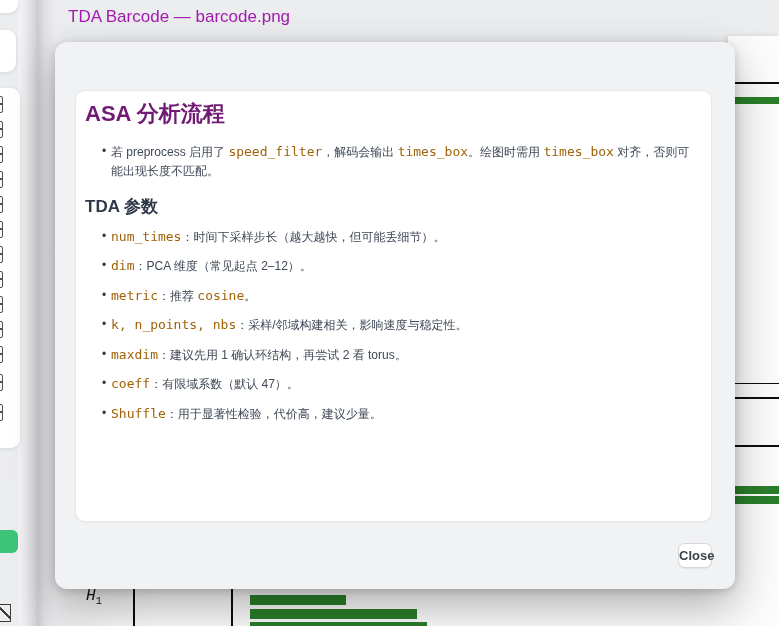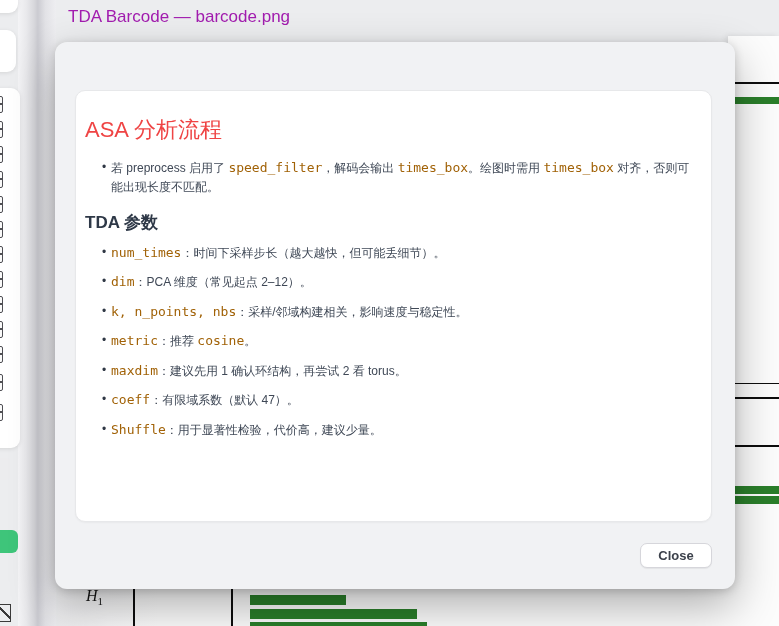--- a/index.html
+++ b/index.html
@@ -31,46 +31,46 @@
   .sb-green{left:-8px;top:530px;width:26px;height:23px;border-radius:6px;}
   .corner-glyph{left:0;top:604px;width:10px;height:16px;border:1.8px solid #3a3a3a;border-left:none;
     background:linear-gradient(45deg,transparent 44%,#3a3a3a 44%,#3a3a3a 56%,transparent 56%);}
 
   
   .right-strip{left:728px;top:36px;width:51px;height:576px;background:#fcfcfc;
     box-shadow:-2px 0 6px rgba(0,0,0,.10);}
   
   .bottom-strip{left:58px;top:584px;width:721px;height:42px;
     background:linear-gradient(90deg,#ededef 0%,#f8f8f9 7%,#fcfcfc 14%,#fcfcfc 100%);}
-  .h1-label{left:86px;top:587px;font-family:Liberation Serif, serif;
+  .h1-label{left:86px;top:587px;font-family:Liberation Mono, monospace;
     font-style:italic;font-size:16px;color:#151515;}
   .h1-label sub{font-size:11px;font-style:normal;}
 
   
   .dialog{left:55px;top:42px;width:680px;height:547px;background:#f1f2f4;border-radius:12px;
     box-shadow:0 18px 45px rgba(0,0,0,.30),0 2px 10px rgba(0,0,0,.18);}
   .titlebar{position:absolute;left:0;top:0;right:0;height:30px;background:#f6f6f8;
     border-bottom:1px solid #d9d9dc;border-radius:12px 12px 0 0;}
   .lights{position:absolute;left:13px;top:8.5px;display:flex;gap:7.5px;}
   .light{width:13px;height:13px;border-radius:50%;box-sizing:border-box;}
   .titlebar .title{position:absolute;left:0;right:0;top:0;height:30px;line-height:30px;
     text-align:center;font-size:13px;font-weight:700;color:#3d3d40;}
 
   .card{position:absolute;left:20px;top:48px;width:637px;height:432px;box-sizing:border-box;
     background:#fff;border:1px solid #e7e8ea;border-radius:10px;
     box-shadow:0 1px 2px rgba(0,0,0,.04);padding:2px 12px 0 9px;overflow:hidden;}
-  .card h1{margin:22px 0 13px;font-size:22px;font-weight:400;color:#ef4444;}
+  .card h1{margin:6px 0 13px;font-size:22px;font-weight:700;color:#701a75;}
   .card .flow{font-size:12px;color:#3e4654;margin:0 0 9px;}
   .card h2{margin:15px 0 9px;font-size:17px;font-weight:700;color:#2e3847;}
   .blist{list-style:none;margin:0;padding:0 0 0 26px;}
   .blist li{position:relative;font-size:12px;line-height:1.5;color:#3f4856;margin-bottom:10px;}
   .blist li::before{content:"\2022";position:absolute;left:-9px;top:0;color:#2f3744;font-size:12px;}
   .note-list li{max-width:600px;}
 
-  .close-btn{position:absolute;right:23px;bottom:21px;width:72px;height:25px;
+  .close-btn{position:absolute;right:23px;bottom:21px;width:34px;height:25px;
     background:#fff;border:1px solid #d6d6db;border-radius:7px;
     font-family:"Liberation Sans","DejaVu Sans",sans-serif;
     font-size:13px;font-weight:600;color:#3c414b;box-shadow:0 1px 1px rgba(0,0,0,.06);
     padding:0;cursor:pointer;}
 </style>
 </head>
 <body>
 
 <div class="abs bg-title">TDA Barcode — barcode.png</div>
 
@@ -124,22 +124,22 @@
 
   <div class="card">
     <h1>ASA 分析流程</h1>
     <ul class="blist note-list" id="note-list">
         <li><span>若 preprocess 启用了 </span><span class="mono">speed_filter</span><span>，解码会输出 </span><span class="mono">times_box</span><span>。绘图时需用 </span><span class="mono">times_box</span><span> 对齐，否则可能出现长度不匹配。</span></li>
       </ul>
     <h2>TDA 参数</h2>
     <ul class="blist" id="param-list">
         <li><span class="mono">num_times</span><span>：时间下采样步长（越大越快，但可能丢细节）。</span></li>
         <li><span class="mono">dim</span><span>：PCA 维度（常见起点 2–12）。</span></li>
+        <li><span class="mono">metric</span><span>：推荐 </span><span class="mono">cosine</span><span>。</span></li>
         <li><span class="mono">k, n_points, nbs</span><span>：采样/邻域构建相关，影响速度与稳定性。</span></li>
-        <li><span class="mono">metric</span><span>：推荐 </span><span class="mono">cosine</span><span>。</span></li>
         <li><span class="mono">maxdim</span><span>：建议先用 1 确认环结构，再尝试 2 看 torus。</span></li>
         <li><span class="mono">coeff</span><span>：有限域系数（默认 47）。</span></li>
         <li><span class="mono">Shuffle</span><span>：用于显著性检验，代价高，建议少量。</span></li>
       </ul>
   </div>
 
   <button class="close-btn">Close</button>
 </div>
 
 </body></html>

